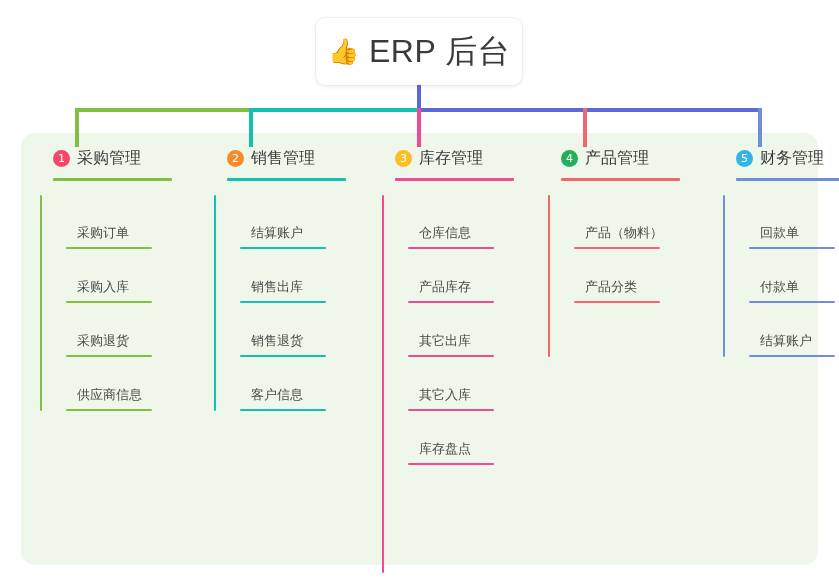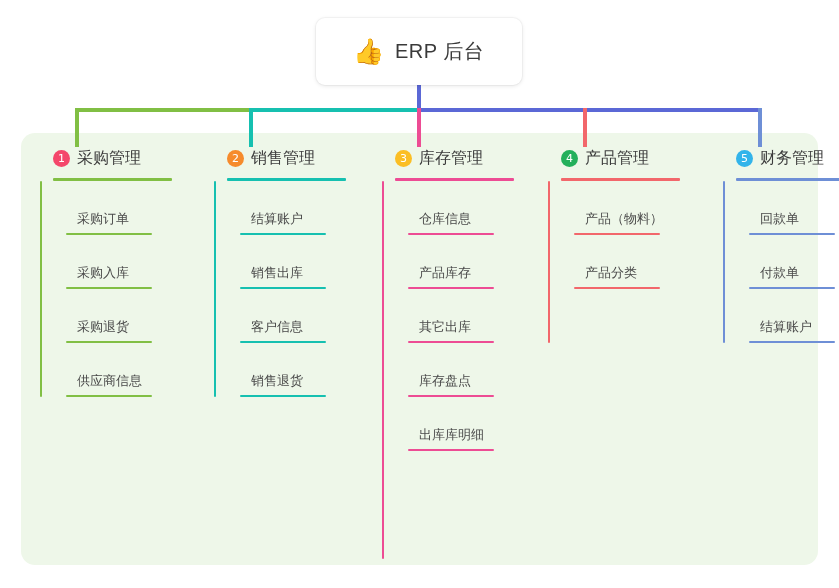--- a/index.html
+++ b/index.html
@@ -37,21 +37,21 @@
     justify-content: center;
     gap: 10px;
     box-sizing: border-box;
   }
   .root-emoji {
     font-size: 25px;
     line-height: 1;
     display: inline-block;
   }
   .root-title {
-    font-size: 20px;
+    font-size: 32px;
     color: #3a3a3a;
     letter-spacing: 0.5px;
     white-space: nowrap;
   }
 
   
   .panel {
     position: absolute;
     left: 21px;
     top: 133px;
@@ -103,21 +103,21 @@
   .head-rule {
     height: 3px;
     margin-top: 8px;
     margin-left: 13px;
     width: 119px;
     border-radius: 1px;
   }
 
   .items {
     position: relative;
-    margin-top: 0;
+    margin-top: 14px;
     padding-left: 13px;
   }
   .item {
     position: relative;
     height: 54px;
     box-sizing: border-box;
   }
   .item-label {
     position: absolute;
     left: 24px;
@@ -206,25 +206,25 @@
           <div class="spine" style="background: rgb(22, 192, 176); height: 216px;"></div>
           <div class="item">
             <span class="item-label">结算账户</span>
             <div class="item-rule" style="background: rgb(22, 192, 176);"></div>
           </div>
           <div class="item">
             <span class="item-label">销售出库</span>
             <div class="item-rule" style="background: rgb(22, 192, 176);"></div>
           </div>
           <div class="item">
+            <span class="item-label">销售退货</span>
+            <div class="item-rule" style="background: rgb(22, 192, 176);"></div>
+          </div>
+          <div class="item">
             <span class="item-label">客户信息</span>
-            <div class="item-rule" style="background: rgb(22, 192, 176);"></div>
-          </div>
-          <div class="item">
-            <span class="item-label">销售退货</span>
             <div class="item-rule" style="background: rgb(22, 192, 176);"></div>
           </div>
         </div>
       </div>
       <div class="column" style="left: 382px;">
         <div class="col-head">
           <span class="badge" style="background: rgb(251, 190, 36);">3</span>
           <span class="col-title">库存管理</span>
         </div>
         <div class="head-rule" style="background: rgb(237, 76, 148);"></div>
@@ -236,25 +236,25 @@
           </div>
           <div class="item">
             <span class="item-label">产品库存</span>
             <div class="item-rule" style="background: rgb(237, 76, 148);"></div>
           </div>
           <div class="item">
             <span class="item-label">其它出库</span>
             <div class="item-rule" style="background: rgb(237, 76, 148);"></div>
           </div>
           <div class="item">
+            <span class="item-label">其它入库</span>
+            <div class="item-rule" style="background: rgb(237, 76, 148);"></div>
+          </div>
+          <div class="item">
             <span class="item-label">库存盘点</span>
-            <div class="item-rule" style="background: rgb(237, 76, 148);"></div>
-          </div>
-          <div class="item">
-            <span class="item-label">出库库明细</span>
             <div class="item-rule" style="background: rgb(237, 76, 148);"></div>
           </div>
         </div>
       </div>
       <div class="column" style="left: 548px;">
         <div class="col-head">
           <span class="badge" style="background: rgb(35, 176, 91);">4</span>
           <span class="col-title">产品管理</span>
         </div>
         <div class="head-rule" style="background: rgb(242, 103, 107);"></div>

